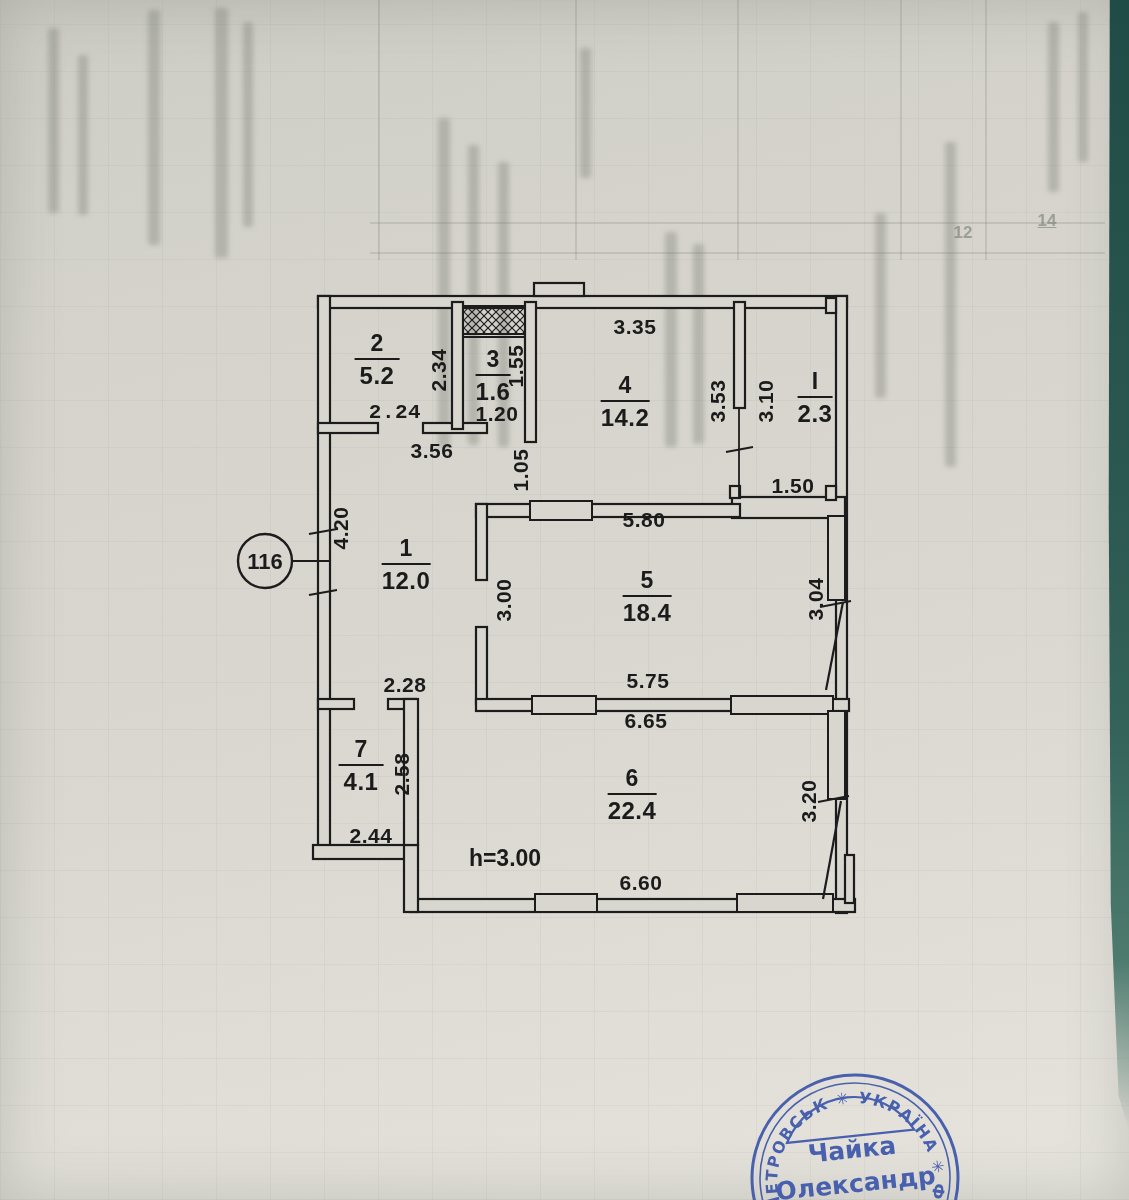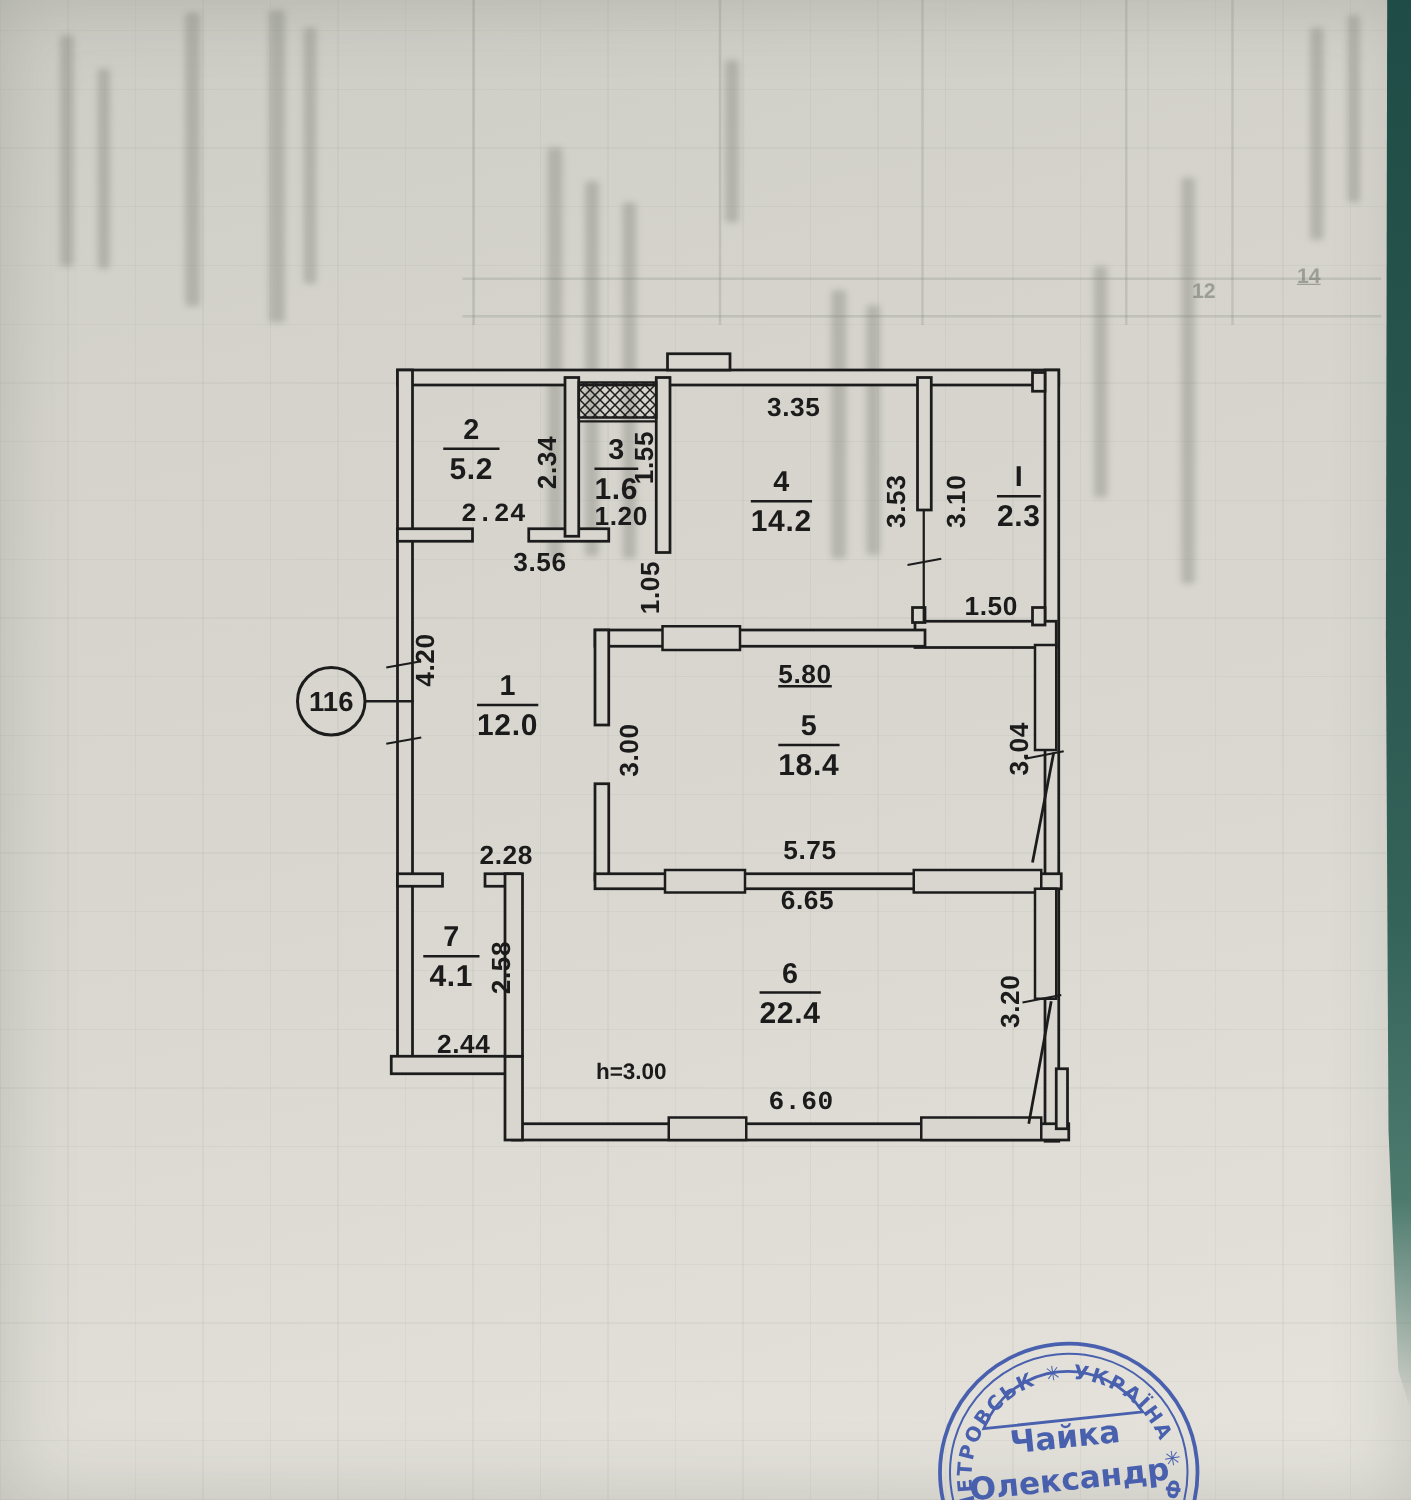--- a/index.html
+++ b/index.html
@@ -15,21 +15,21 @@
   .gbar{position:absolute;background:rgba(105,108,98,0.30);filter:blur(2.5px);border-radius:3px;}
   .gnum{position:absolute;transform:translate(-50%,-50%);font-size:17px;font-weight:600;
         color:rgba(108,114,103,0.55);filter:blur(0.6px);}
   .plan-svg{position:absolute;left:0;top:0;}
   .dim{position:absolute;transform:translate(-50%,-50%);font-size:21px;font-weight:600;
        color:#1b1b1b;letter-spacing:0.5px;white-space:nowrap;}
   .dim.v{transform:translate(-50%,-50%) rotate(-90deg);}
   .room{position:absolute;transform:translate(-50%,-50%);text-align:center;color:#1b1b1b;}
   .room .rn{font-size:23px;font-weight:600;border-bottom:2px solid #1b1b1b;padding:0 16px 1px;}
   .room .ra{font-size:24px;font-weight:600;padding-top:2px;letter-spacing:0.5px;}
-  .hnote{position:absolute;transform:translate(-50%,-50%);font-size:18px;font-weight:600;color:#1b1b1b;}
+  .hnote{position:absolute;transform:translate(-50%,-50%);font-size:23px;font-weight:600;color:#1b1b1b;}
   .stamp-svg{position:absolute;left:746px;top:1062px;}
   .edge-strip{position:absolute;right:0;top:0;width:26px;height:1130px;
        background:linear-gradient(180deg,#1f4c46 0%,#2a574f 40%,#34635a 65%,#4d7b6e 85%,rgba(90,130,118,0) 100%);
        clip-path:polygon(28% 0%,100% 0%,100% 100%,60% 97%,30% 80%,22% 45%,26% 0%);}
 </style>
 </head>
 <body>
 
 <div class="page">
 
@@ -166,30 +166,30 @@
   <div class="dim v" style="left:439px;top:370px;">2.34</div>
   <div class="dim v" style="left:516px;top:366px;">1.55</div>
   <div class="dim" style="left:395px;top:412px;font-family:Liberation Mono, monospace;">2.24</div>
   <div class="dim" style="left:497px;top:414px;">1.20</div>
   <div class="dim" style="left:432px;top:451px;">3.56</div>
   <div class="dim v" style="left:521px;top:470px;">1.05</div>
   <div class="dim v" style="left:718px;top:401px;">3.53</div>
   <div class="dim v" style="left:766px;top:401px;">3.10</div>
   <div class="dim" style="left:793px;top:486px;">1.50</div>
   <div class="dim v" style="left:341px;top:528px;">4.20</div>
-  <div class="dim" style="left:644px;top:540px;text-decoration:underline;">5.80</div>
+  <div class="dim" style="left:644px;top:520px;">5.80</div>
   <div class="dim v" style="left:504px;top:600px;">3.00</div>
   <div class="dim v" style="left:816px;top:599px;">3.04</div>
   <div class="dim" style="left:648px;top:681px;">5.75</div>
   <div class="dim" style="left:646px;top:721px;">6.65</div>
   <div class="dim" style="left:405px;top:685px;">2.28</div>
   <div class="dim v" style="left:402px;top:774px;">2.58</div>
   <div class="dim" style="left:371px;top:836px;">2.44</div>
   <div class="dim v" style="left:809px;top:801px;">3.20</div>
-  <div class="dim" style="left:641px;top:883px;font-family:Liberation Mono, monospace;">6.60</div>
+  <div class="dim" style="left:641px;top:883px;">6.60</div>
   <div class="hnote" style="left:505px;top:858px;">h=3.00</div>
 
   <svg class="stamp-svg" width="222" height="138" viewBox="0 0 222 138">
     <g transform="rotate(-6 109 116)" stroke="#3d57ab" fill="none" opacity="0.93">
       <circle cx="109" cy="116" r="103" stroke-width="3"></circle>
       <circle cx="109" cy="116" r="95" stroke-width="1.6"></circle>
       <path d="M45,74 A72,72 0 0 1 173,74 Z" stroke-width="2.2"></path>
       <path id="stampArc" d="M35,144 A78,78 0 1 1 183,144" stroke="none"></path>
       <text font-family="DejaVu Sans, sans-serif" font-size="16" font-weight="700" letter-spacing="1.5" fill="#3d57ab" stroke="none">
         <textPath href="#stampArc" startOffset="6">ПЕТРОВСЬК ✳ УКРАЇНА ✳ ФІЗИЧНА ОС</textPath>

